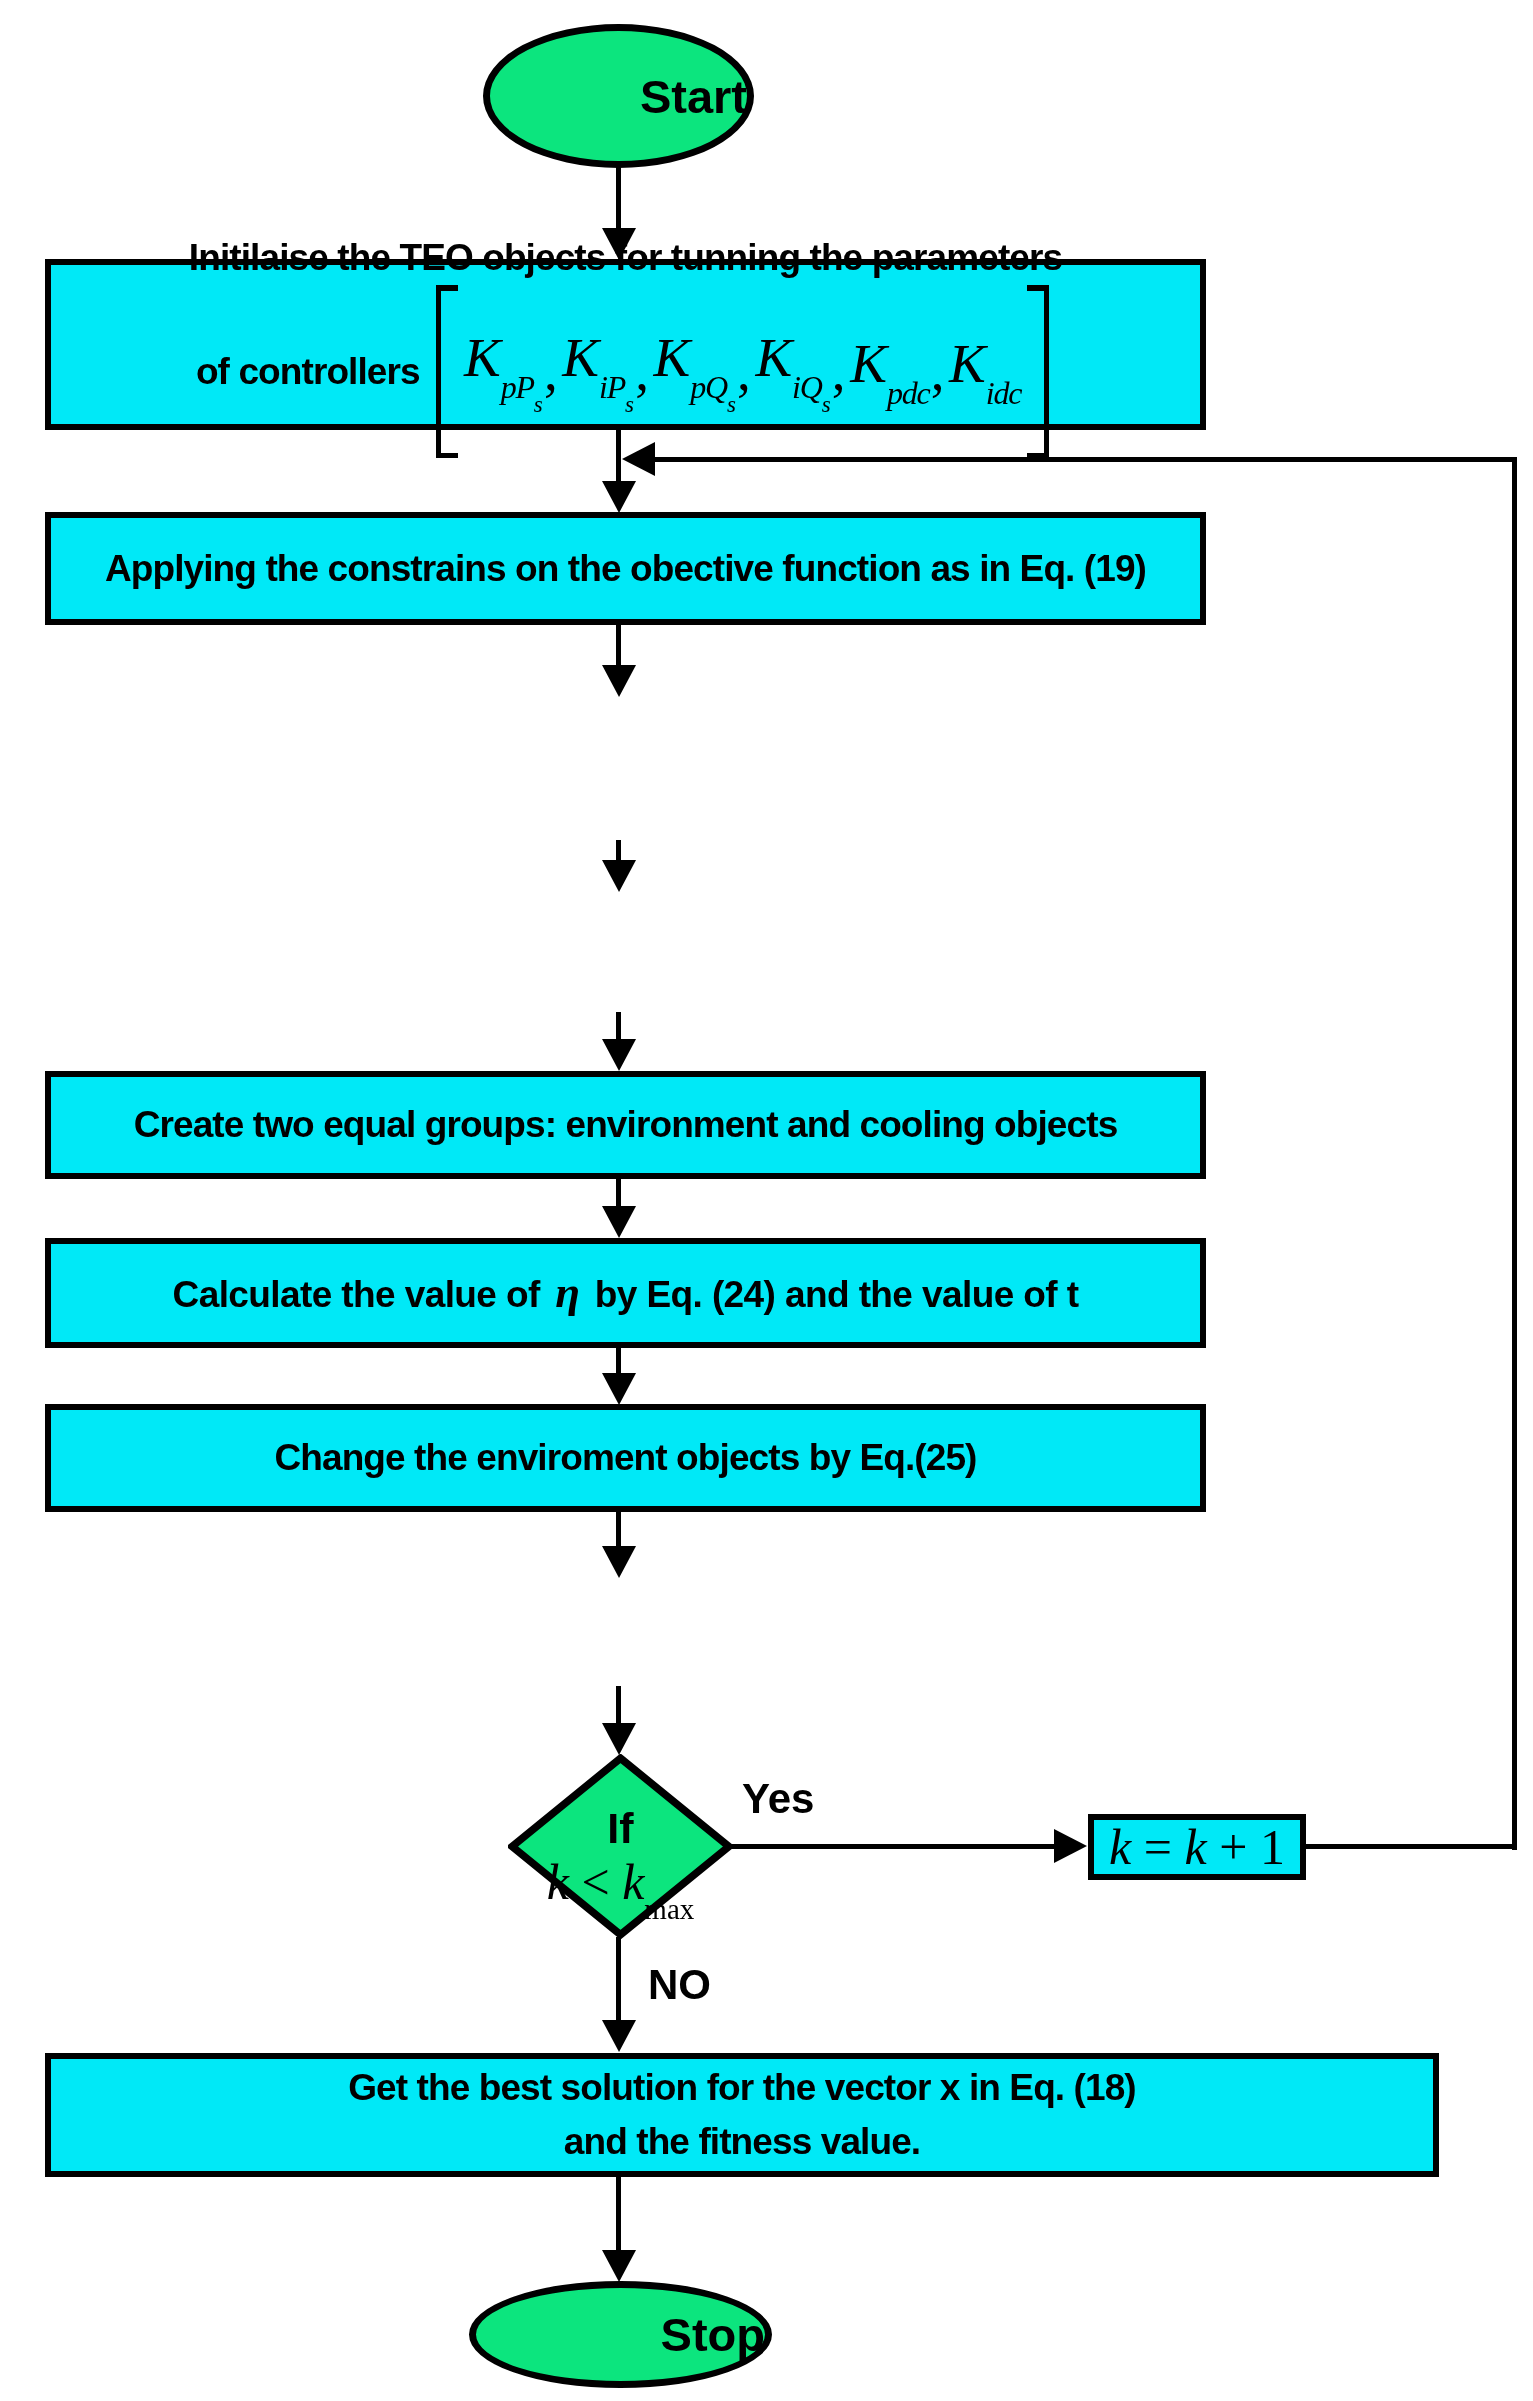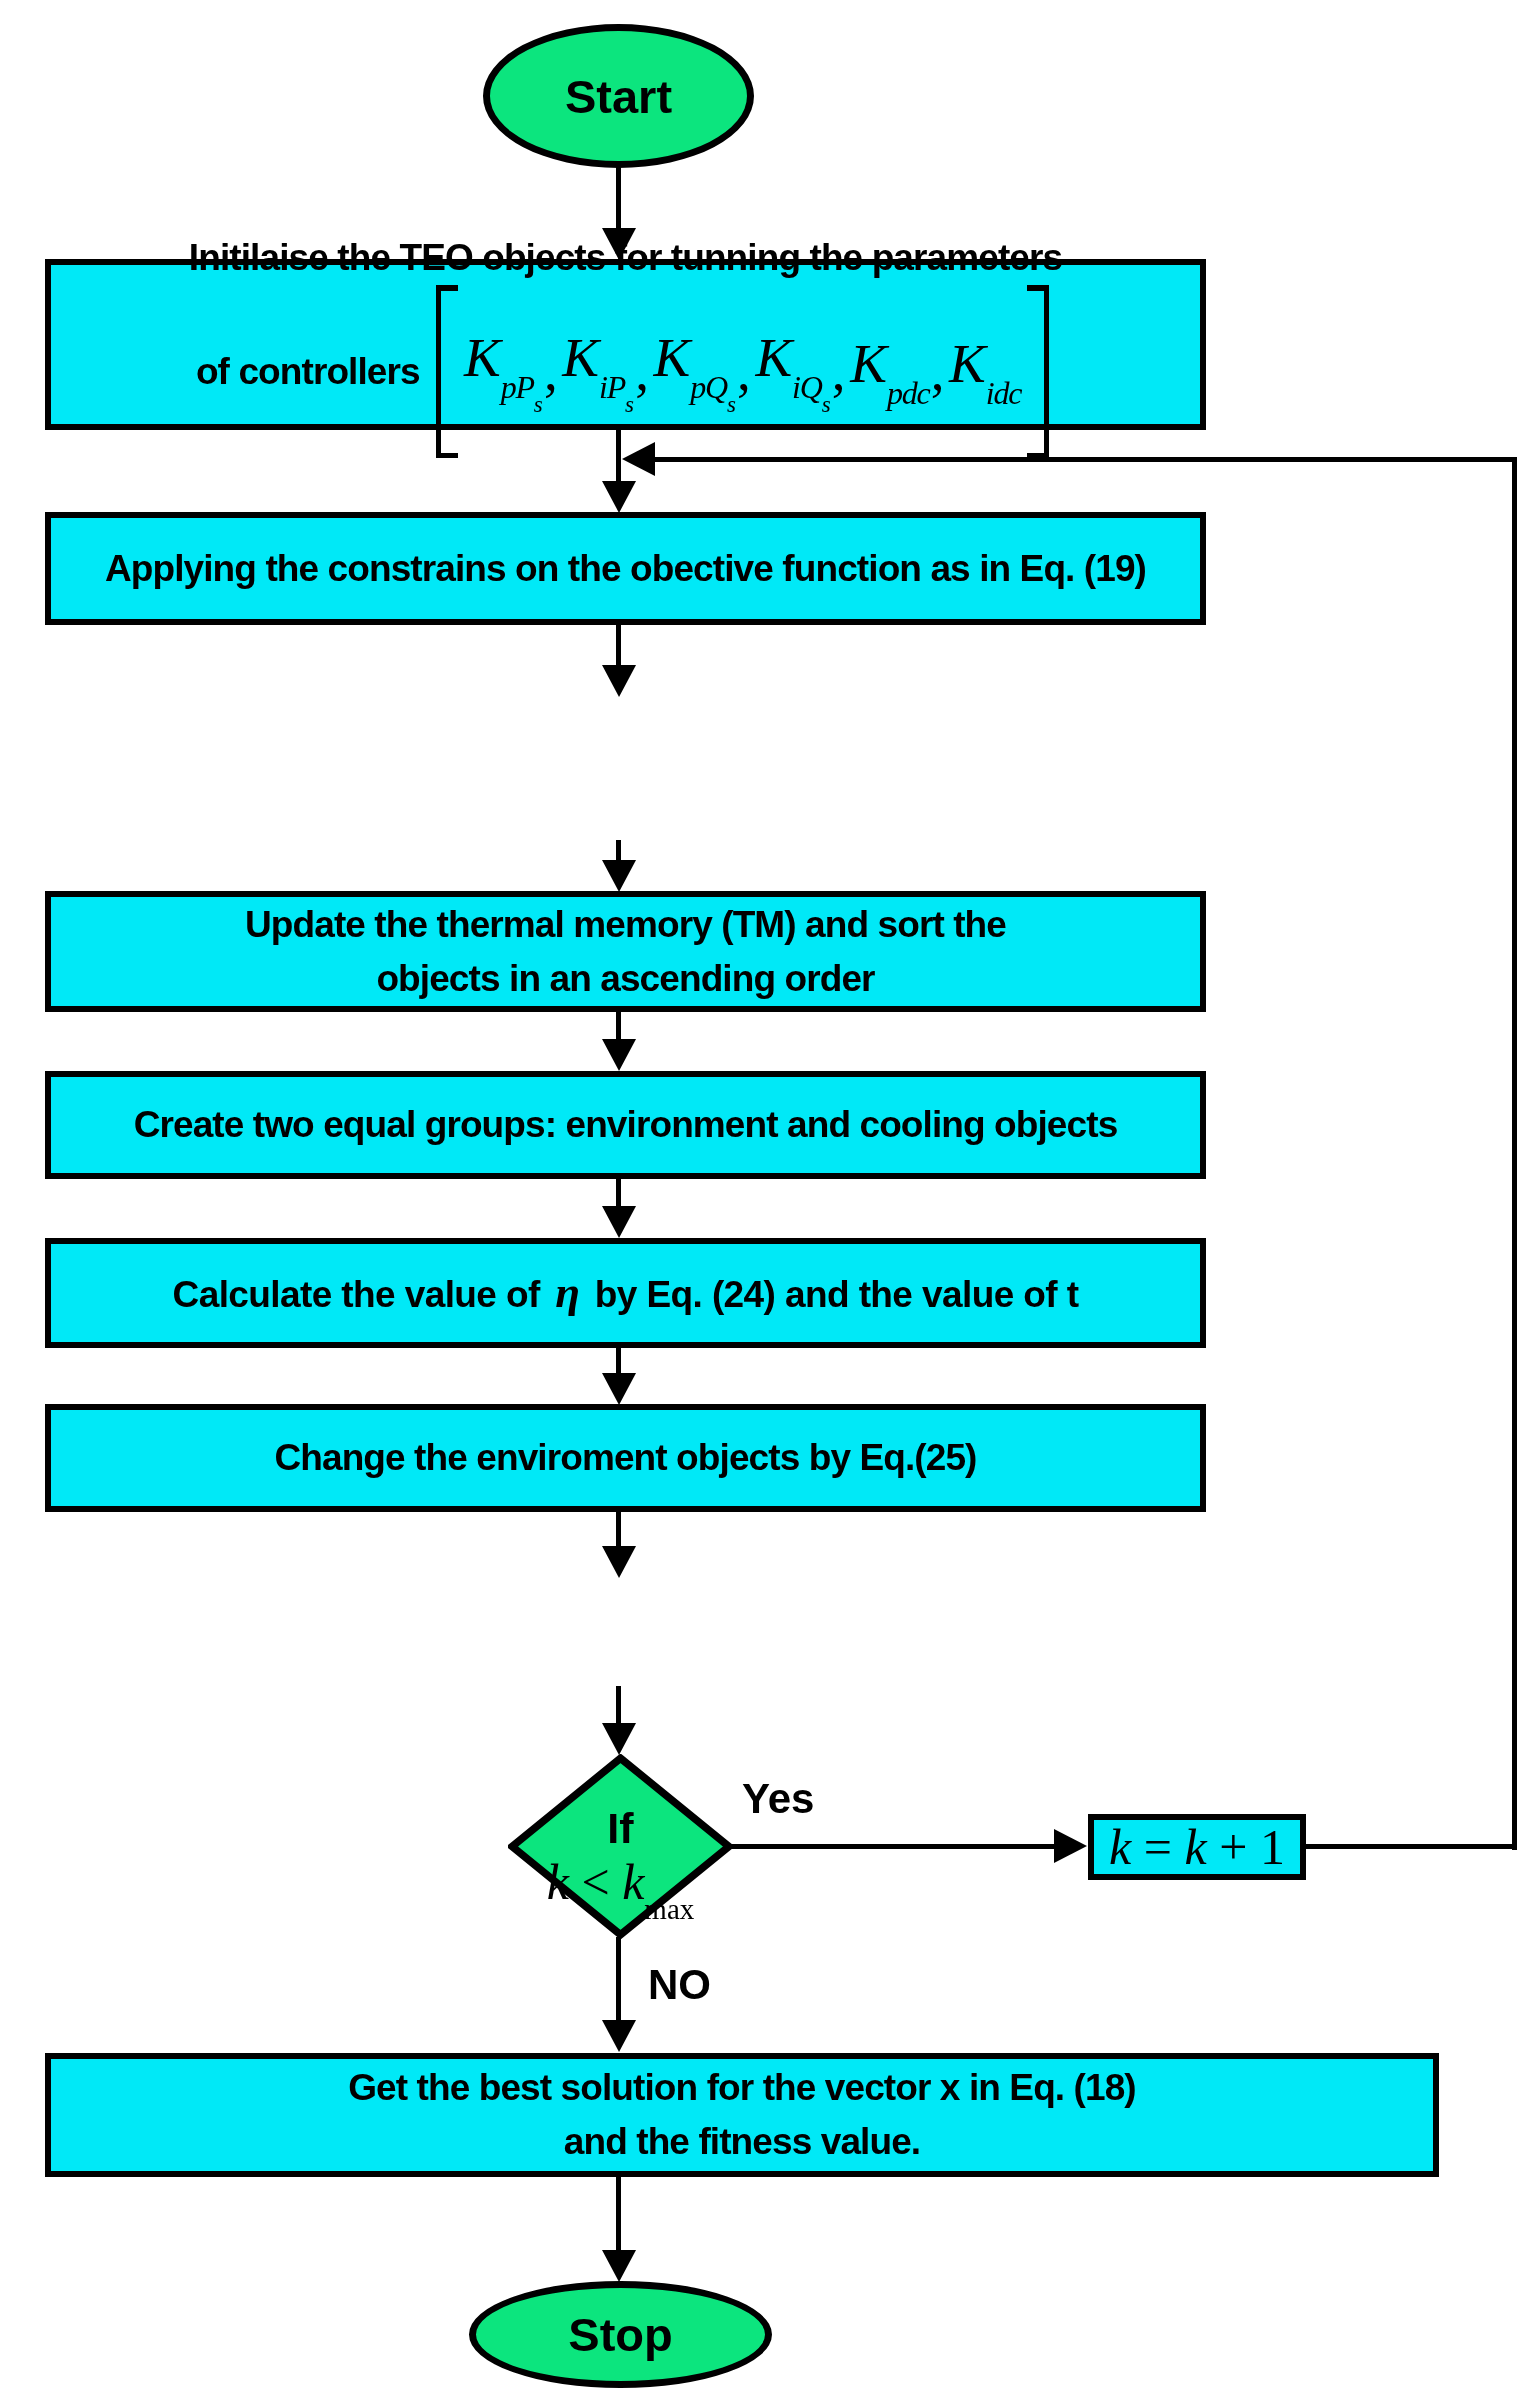--- a/index.html
+++ b/index.html
@@ -32,21 +32,21 @@
     white-space:nowrap;
   }
   .terminal{
     position:absolute;
     background:var(--greenfill);
     border:7.5px solid #000;
     border-radius:50%;
     box-sizing:border-box;
     display:flex;
     align-items:center;
-    justify-content:center;
+    justify-content:flex-end;
     font-size:47px;
     font-weight:600;
   }
   .vline{position:absolute;width:5.2px;background:#000;}
   .hline{position:absolute;height:5.2px;background:#000;}
   .head-down{
     position:absolute;width:0;height:0;
     border-left:17.3px solid transparent;
     border-right:17.3px solid transparent;
     border-top:32px solid #000;
@@ -132,24 +132,20 @@
     <div class="ln">Applying the constrains on the obective function as in Eq. (19)</div>
   </div>
 
   <div class="vline" style="left:616px;top:624px;height:43px;"></div>
   <div class="head-down" style="left:602px;top:665px;"></div>
 
 
   <div class="vline" style="left:616px;top:840px;height:23px;"></div>
   <div class="head-down" style="left:602px;top:860px;"></div>
 
-  <div class="pbox" style="left:45px;top:891px;width:1161px;height:121px;">
-    <div class="ln">Update the thermal memory (TM) and sort the</div>
-    <div class="ln">objects in an ascending order</div>
-  </div>
 
   <div class="vline" style="left:616px;top:1012px;height:30px;"></div>
   <div class="head-down" style="left:602px;top:1039px;"></div>
 
   <div class="pbox" style="left:45px;top:1071px;width:1161px;height:108px;">
     <div class="ln">Create two equal groups: environment and cooling objects</div>
   </div>
 
   <div class="vline" style="left:616px;top:1179px;height:30px;"></div>
   <div class="head-down" style="left:602px;top:1206px;"></div>

